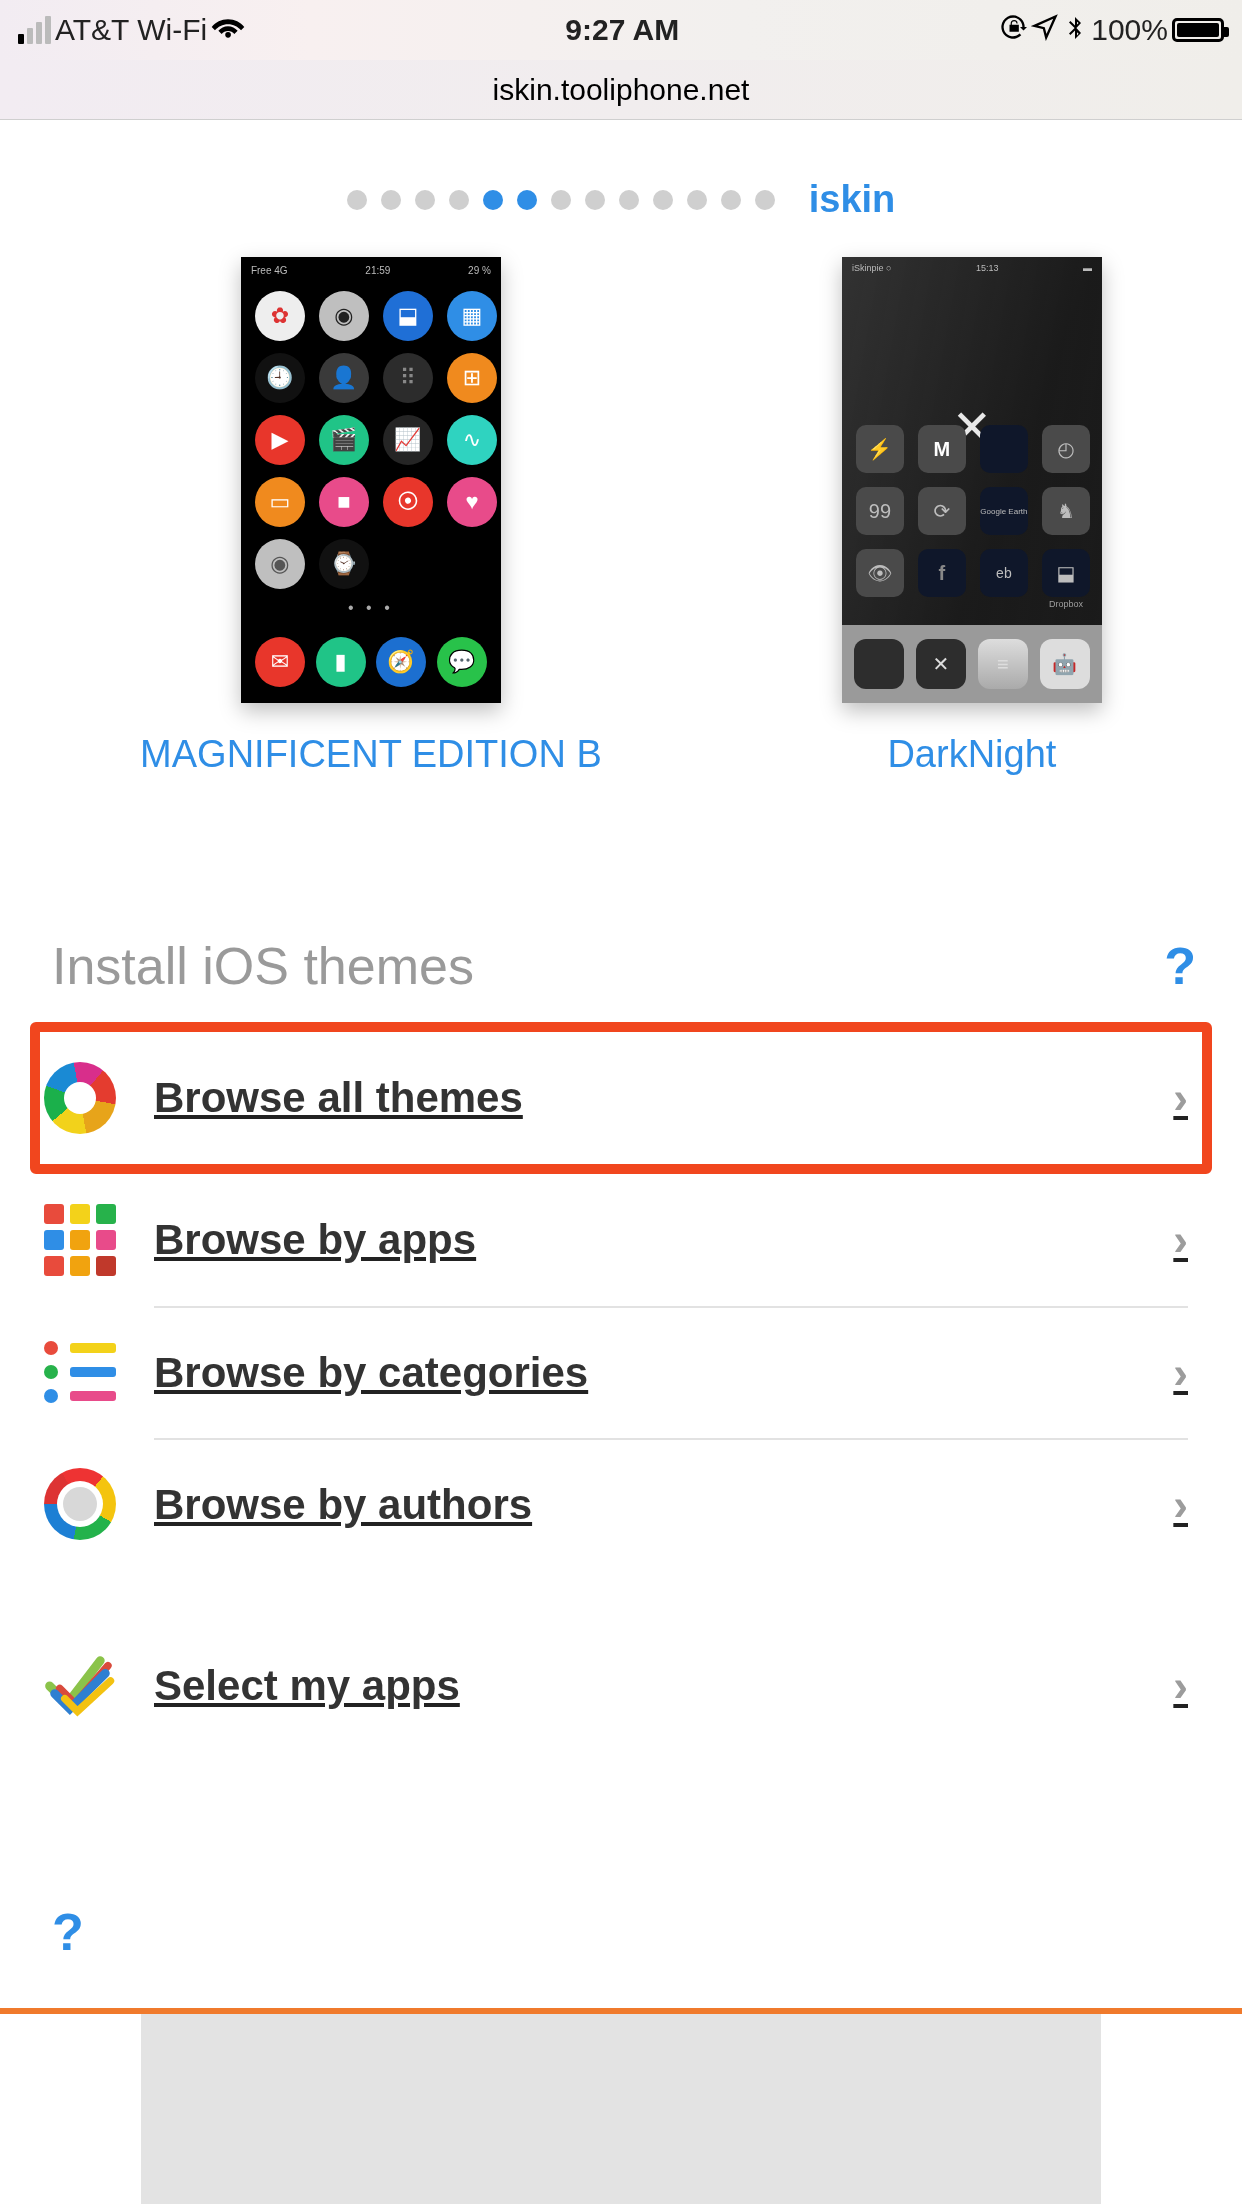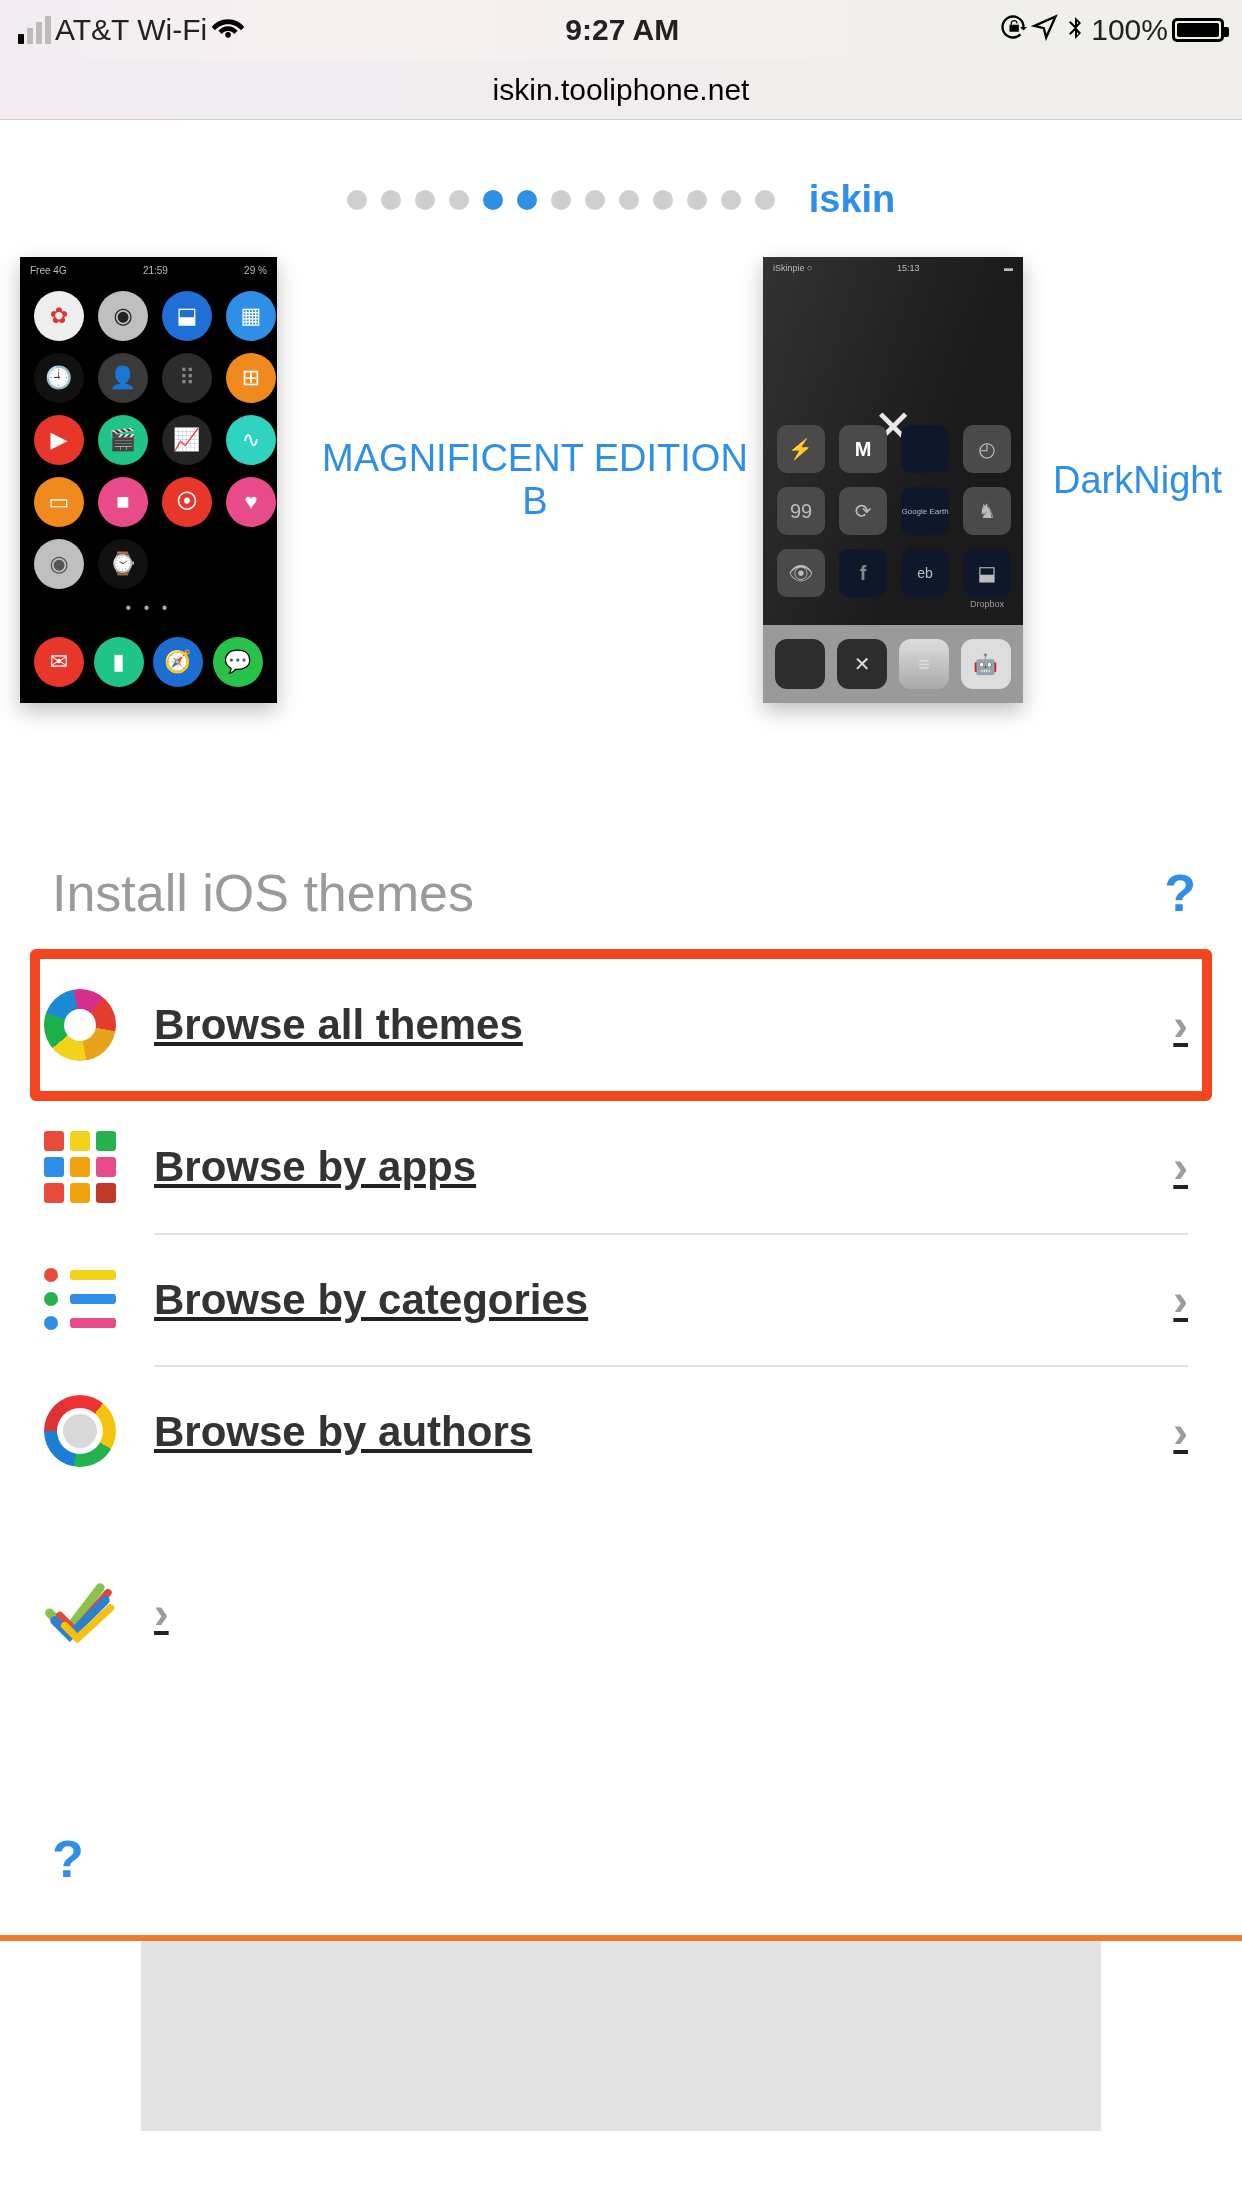--- a/index.html
+++ b/index.html
@@ -20,21 +20,21 @@
   
   .url-bar { height: 60px; display:flex; align-items:center; justify-content:center; font-size:30px; color:#000; background: linear-gradient(90deg,#f2ecf2,#f0eeea); border-bottom:1px solid #cfcfcf; }
   
   .page { background:#fff; }
   .dots-row { display:flex; align-items:center; justify-content:center; gap:14px; padding:58px 0 36px 0; }
   .dot { width:20px; height:20px; border-radius:50%; background:#cfcfcf; }
   .dot.active { background:#2f8ee6; }
   .hide-link { font-size:38px; color:#2f8ee6; font-weight:600; margin-left:20px; }
   
   .themes { display:flex; justify-content:space-around; padding:0 20px 40px 20px; }
-  .theme { display:flex; flex-direction:row; align-items:center; gap:30px; }
+  .theme { display:flex; flex-direction:column; align-items:center; gap:30px; }
   .theme-title { font-size:38px; font-weight:400; color:#2f8ee6; text-align:center; }
   
   .preview { width: 260px; height: 446px; box-shadow: 0 8px 20px rgba(0,0,0,.25); }
   .pv1 { background:#000; position:relative; }
   .pv1 .pstat { position:absolute; top:8px; left:0; right:0; display:flex; justify-content:space-between; padding:0 10px; font-size:10px; color:#bbb; }
   .pv1 .grid { position:absolute; top:34px; left:14px; right:14px; display:grid; grid-template-columns:repeat(4,50px); grid-auto-rows:50px; gap:12px 14px; justify-content:space-between; }
   .pv1 .ico { width:50px; height:50px; border-radius:50%; display:flex; align-items:center; justify-content:center; font-size:22px; }
   .pv1 .page-dots{position:absolute;left:0;right:0;bottom:86px;text-align:center;color:#aaa;font-size:16px;letter-spacing:4px;}
   .pv1 .dock { position:absolute; bottom:16px; left:14px; right:14px; display:flex; justify-content:space-between; }
   .pv1 .dock .ico { width:50px; height:50px; border-radius:50%; }
@@ -323,20 +323,21 @@
     <div class="item" style="margin-top:50px">
       <div class="icon checks">
         <svg viewBox="0 0 60 60">
           <path d="M6 30 L20 44 L46 10" fill="none" stroke="#8bc34a" stroke-width="7" stroke-linecap="round"></path>
           <path d="M14 32 L26 44 L52 14" fill="none" stroke="#d94b3c" stroke-width="6" stroke-linecap="round"></path>
           <path d="M10 36 L22 48 L50 20" fill="none" stroke="#2f7fd1" stroke-width="7" stroke-linecap="round"></path>
           <path d="M18 40 L28 50 L54 26" fill="none" stroke="#f3c211" stroke-width="6" stroke-linecap="round"></path>
         </svg>
       </div>
       <div class="item-core" style="border-top:none">
+        <span class="item-label">Select my apps</span>
         <span class="chev">›</span>
       </div>
     </div>
   </div>
 
   <div class="section-row" style="padding-top:150px">
     <div class="help">?</div>
   </div>
 
   <div class="hr-orange"></div>

